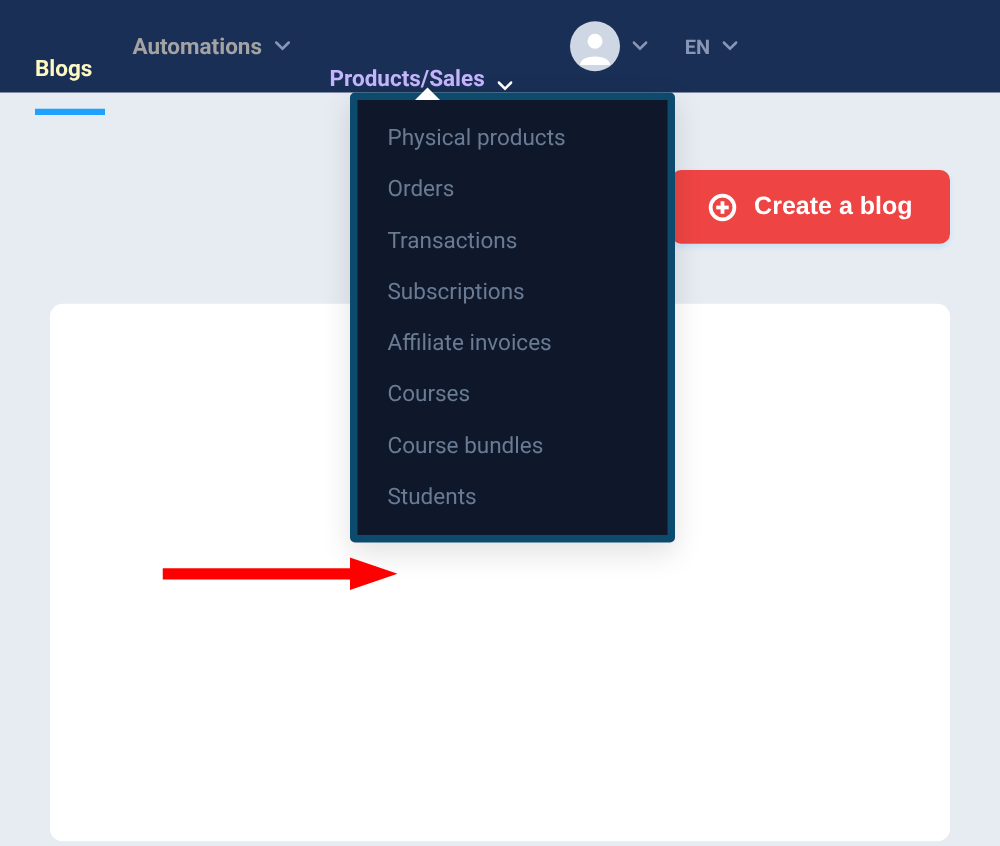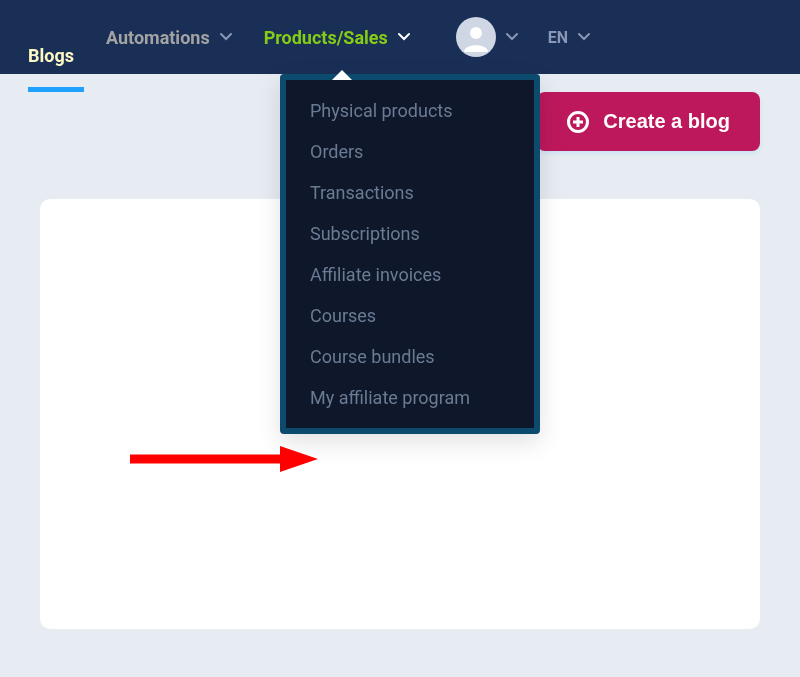--- a/index.html
+++ b/index.html
@@ -32,21 +32,22 @@
       display: flex;
       align-items: center;
       cursor: pointer;
       position: relative;
     }
     .nav-item.active {
       color: #fef9c3;
       margin-top: 36px;
     }
     .nav-item.open {
-      color: #84cc16;
+      color: #c4b5fd;
+      align-items: flex-end;
     }
     .nav-item .under {
       position: absolute;
       left: 16px;
       bottom: 0;
       width: 56px;
       height: 5px;
       background: #1fa2ff;
     }
     .chev {
@@ -85,31 +86,32 @@
       cursor: pointer;
       margin-left: 8px;
     }
     .header-area {
       padding: 18px 40px;
       display: flex;
       justify-content: flex-end;
       position: relative;
     }
     .create-btn {
-      background: #be185d;
+      background: #ef4444;
       color: #ffffff;
       border: none;
       border-radius: 8px;
       font-weight: 700;
       font-size: 20px;
       padding: 18px 30px;
       display: flex;
       align-items: center;
       cursor: pointer;
       box-shadow: 0 2px 4px rgba(31,162,255,0.15);
+      margin-top: 44px;
     }
     .plus-icon {
       width: 22px;
       height: 22px;
       border-radius: 50%;
       border: 3px solid #ffffff;
       position: relative;
       margin-right: 14px;
       flex-shrink: 0;
     }
@@ -226,21 +228,21 @@
 </div>
 
 <div class="dropdown">
   <div class="dropdown-item"><span>Physical products</span></div>
   <div class="dropdown-item"><span>Orders</span></div>
   <div class="dropdown-item"><span>Transactions</span></div>
   <div class="dropdown-item"><span>Subscriptions</span></div>
   <div class="dropdown-item"><span>Affiliate invoices</span></div>
   <div class="dropdown-item"><span>Courses</span></div>
   <div class="dropdown-item"><span>Course bundles</span></div>
-  <div class="dropdown-item"><span>My affiliate program</span></div>
+  <div class="dropdown-item"><span>Students</span></div>
 </div>
 
 <div class="header-area">
   <button class="create-btn">
     <span class="plus-icon"></span>
     <span>Create a blog</span>
   </button>
 </div>
 
 <div class="content-card"></div>

